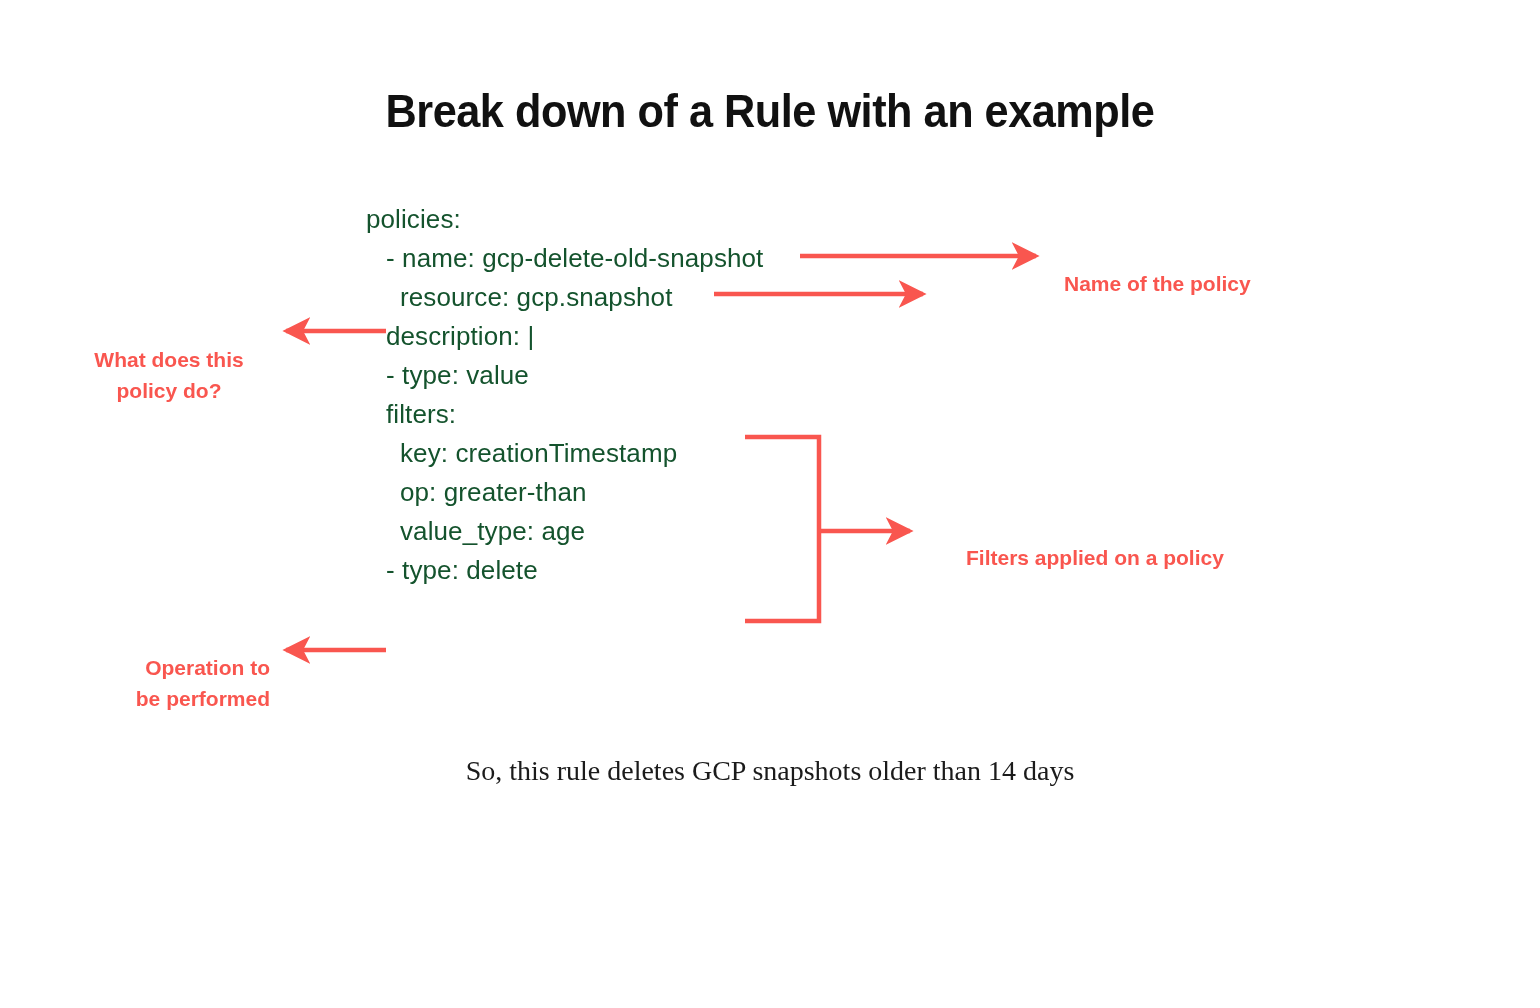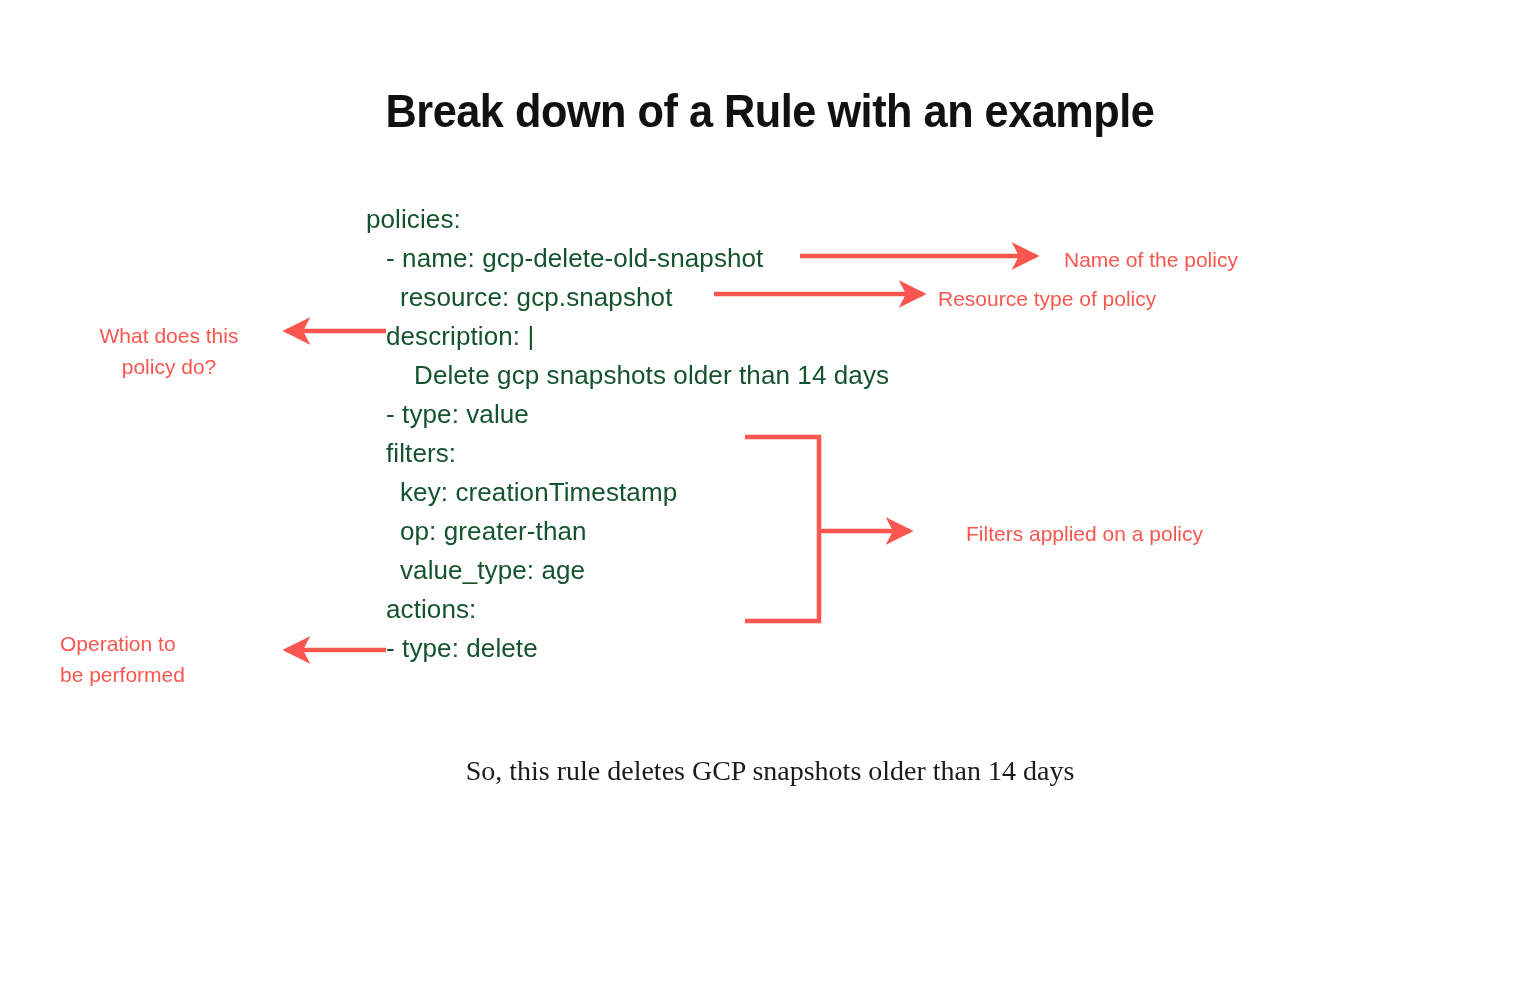--- a/index.html
+++ b/index.html
@@ -56,31 +56,32 @@
   }
   .ind-0 { padding-left: 0px; }
   .ind-1 { padding-left: 20px; }
   .ind-2 { padding-left: 34px; }
   .ind-3 { padding-left: 48px; }
 
   
   .annot {
     position: absolute;
     font-family: "Liberation Sans", sans-serif;
-    font-weight: 400;
+    font-weight: 700;
     font-size: 21px;
     color: #F9564F;
     line-height: 31px;
     white-space: pre-line;
+    margin-top: 24px;
   }
   #label-name        { left: 1064px; top: 244px; }
   #label-resource    { left: 938px;  top: 283px; }
   #label-description { left: 60px;   top: 320px; width: 218px; text-align: center; }
   #label-filters     { left: 966px;  top: 518px; }
-  #label-actions     { left: 60px;   top: 628px; width: 218px; text-align: left; }
+  #label-actions     { left: 52px;   top: 628px; width: 218px; text-align: right; }
 
   
   #caption {
     position: absolute;
     left: 0;
     top: 755px;
     width: 1540px;
     text-align: center;
     font-family: "Liberation Serif", serif;
     font-size: 28px;
@@ -104,27 +105,25 @@
 
 <div id="canvas">
 
   <div id="title">Break down of a Rule with an example</div>
 
   <div id="yaml-block">
     <div class="yaml-line ind-0">policies:</div>
     <div class="yaml-line ind-1">- name: gcp-delete-old-snapshot</div>
     <div class="yaml-line ind-2">resource: gcp.snapshot</div>
     <div class="yaml-line ind-1">description: |</div>
-    <div class="yaml-line ind-3">Delete gcp snapshots older than 14 days</div>
     <div class="yaml-line ind-1">- type: value</div>
     <div class="yaml-line ind-1">filters:</div>
     <div class="yaml-line ind-2">key: creationTimestamp</div>
     <div class="yaml-line ind-2">op: greater-than</div>
     <div class="yaml-line ind-2">value_type: age</div>
-    <div class="yaml-line ind-1">actions:</div>
     <div class="yaml-line ind-1">- type: delete</div>
   </div>
 
   <svg id="arrows" viewBox="0 0 1540 1008">
     <defs>
       <marker id="arrowhead-right" markerWidth="7" markerHeight="7" refX="5.4" refY="3.5" orient="auto" markerUnits="strokeWidth">
         <path d="M0,0.4 L6.2,3.5 L0,6.6 L1.6,3.5 Z" fill="#F9564F"></path>
       </marker>
       <marker id="arrowhead-left" markerWidth="7" markerHeight="7" refX="5.4" refY="3.5" orient="auto" markerUnits="strokeWidth">
         <path d="M0,0.4 L6.2,3.5 L0,6.6 L1.6,3.5 Z" fill="#F9564F"></path>
@@ -139,21 +138,20 @@
 
     <path d="M745,437 L819,437 L819,621 L745,621" fill="none" stroke="#F9564F" stroke-width="4.5" stroke-linecap="butt" stroke-linejoin="miter"></path>
 
     <line x1="819" y1="531" x2="910" y2="531" stroke="#F9564F" stroke-width="4.5" stroke-linecap="butt" marker-end="url(#arrowhead-right)"></line>
 
     <line x1="386" y1="650" x2="286" y2="650" stroke="#F9564F" stroke-width="4.5" stroke-linecap="butt" marker-end="url(#arrowhead-left)"></line>
   </svg>
 
   <div class="annot" id="label-name">Name of the policy</div>
 
-  <div class="annot" id="label-resource">Resource type of policy</div>
 
   <div class="annot" id="label-description">What does this
 policy do?</div>
 
   <div class="annot" id="label-filters">Filters applied on a policy</div>
 
   <div class="annot" id="label-actions">Operation to
 be performed</div>
 
   <div id="caption">So, this rule deletes GCP snapshots older than 14 days</div>

